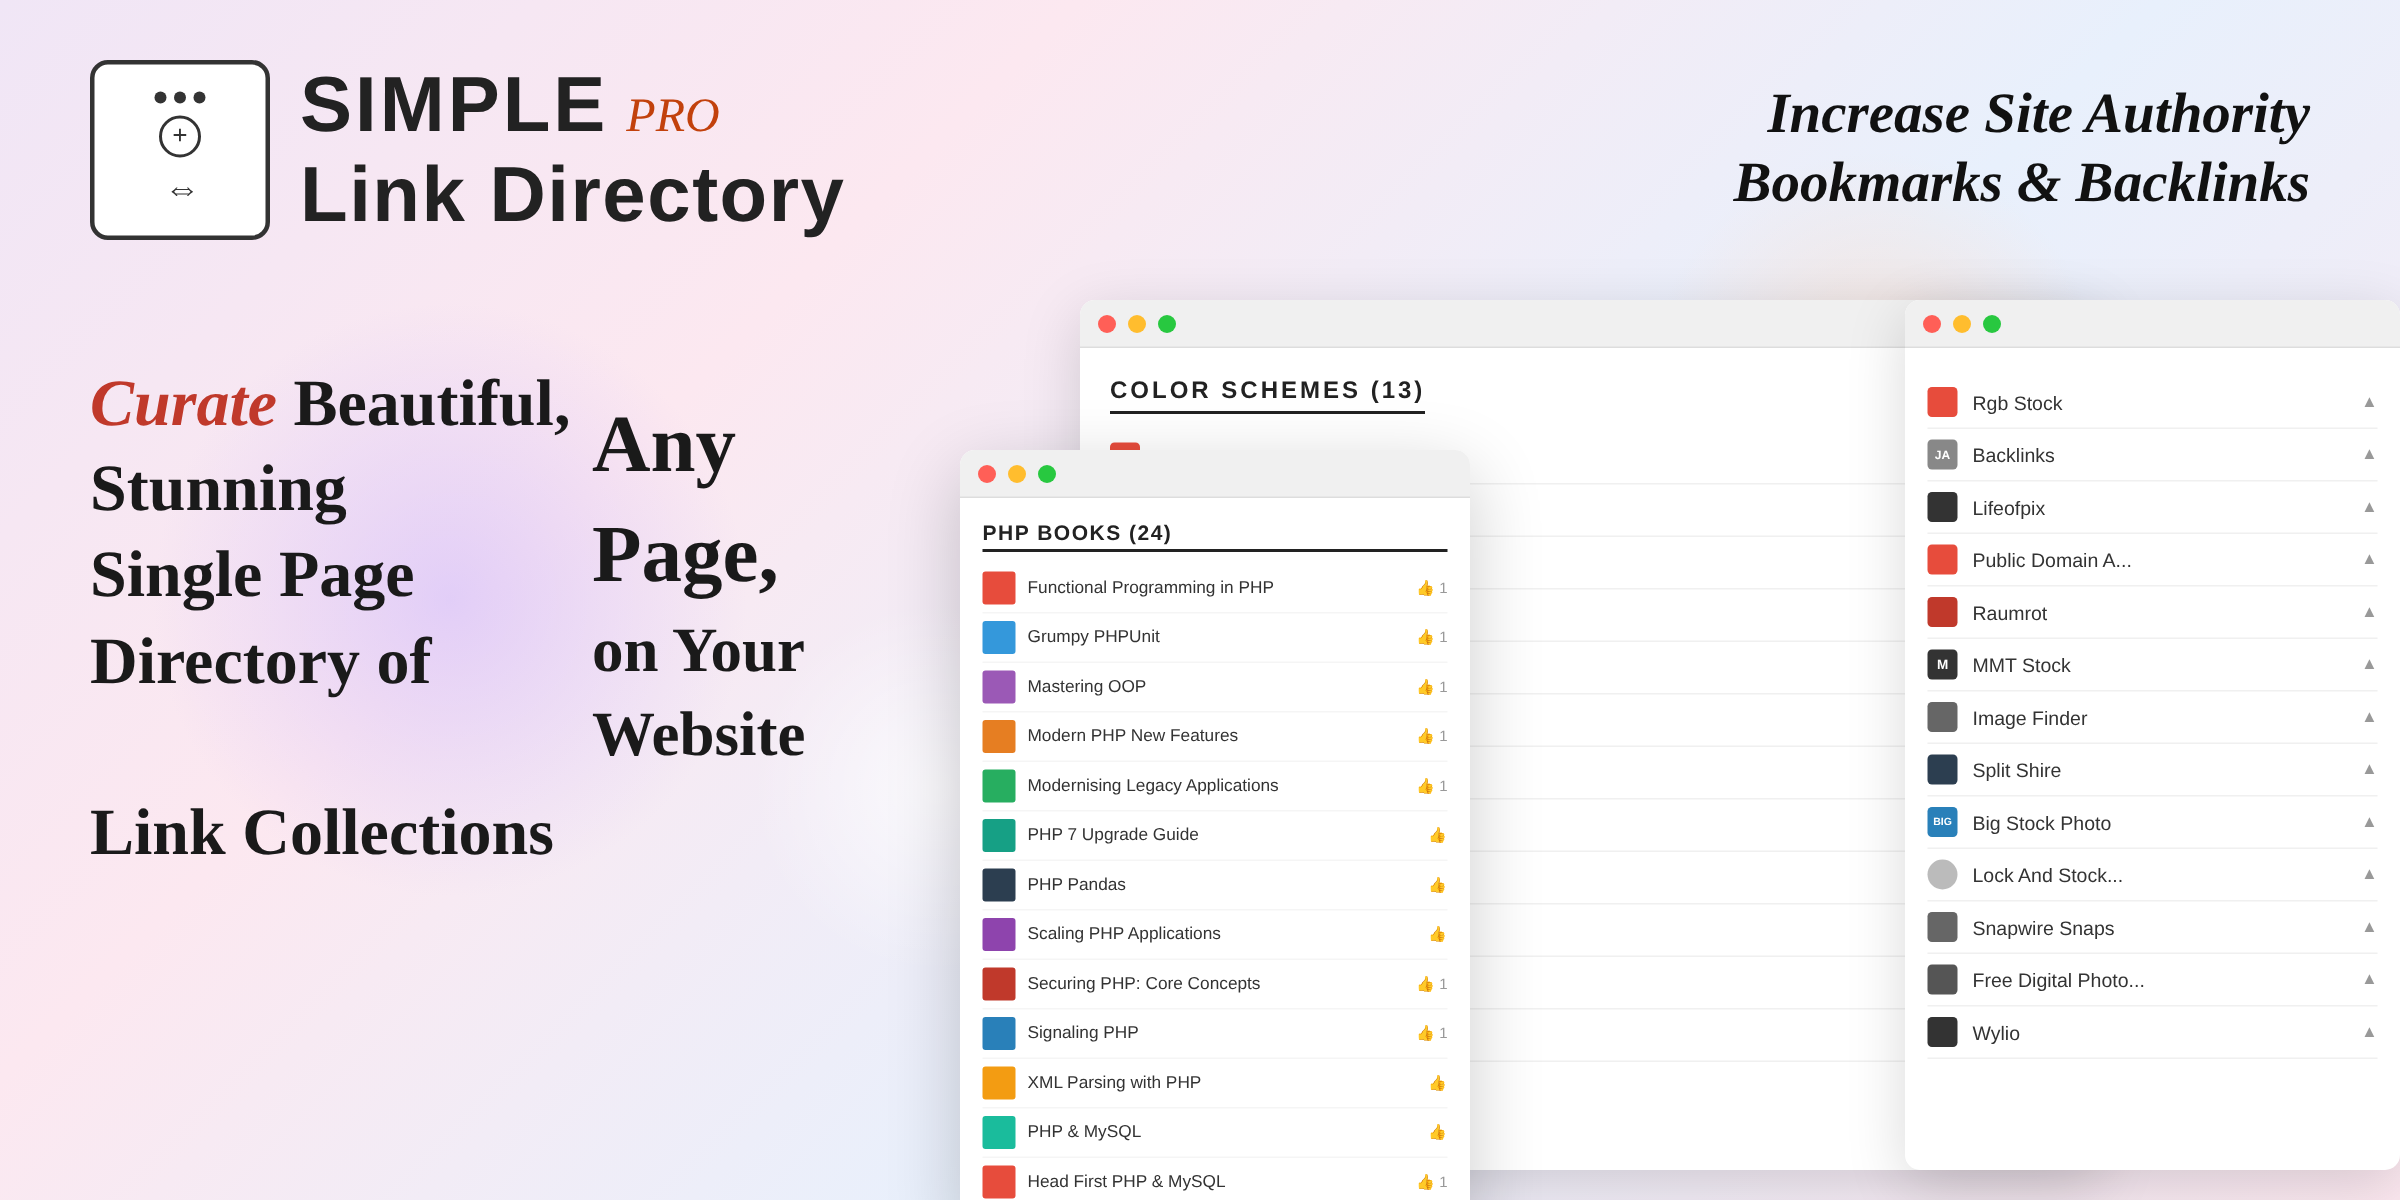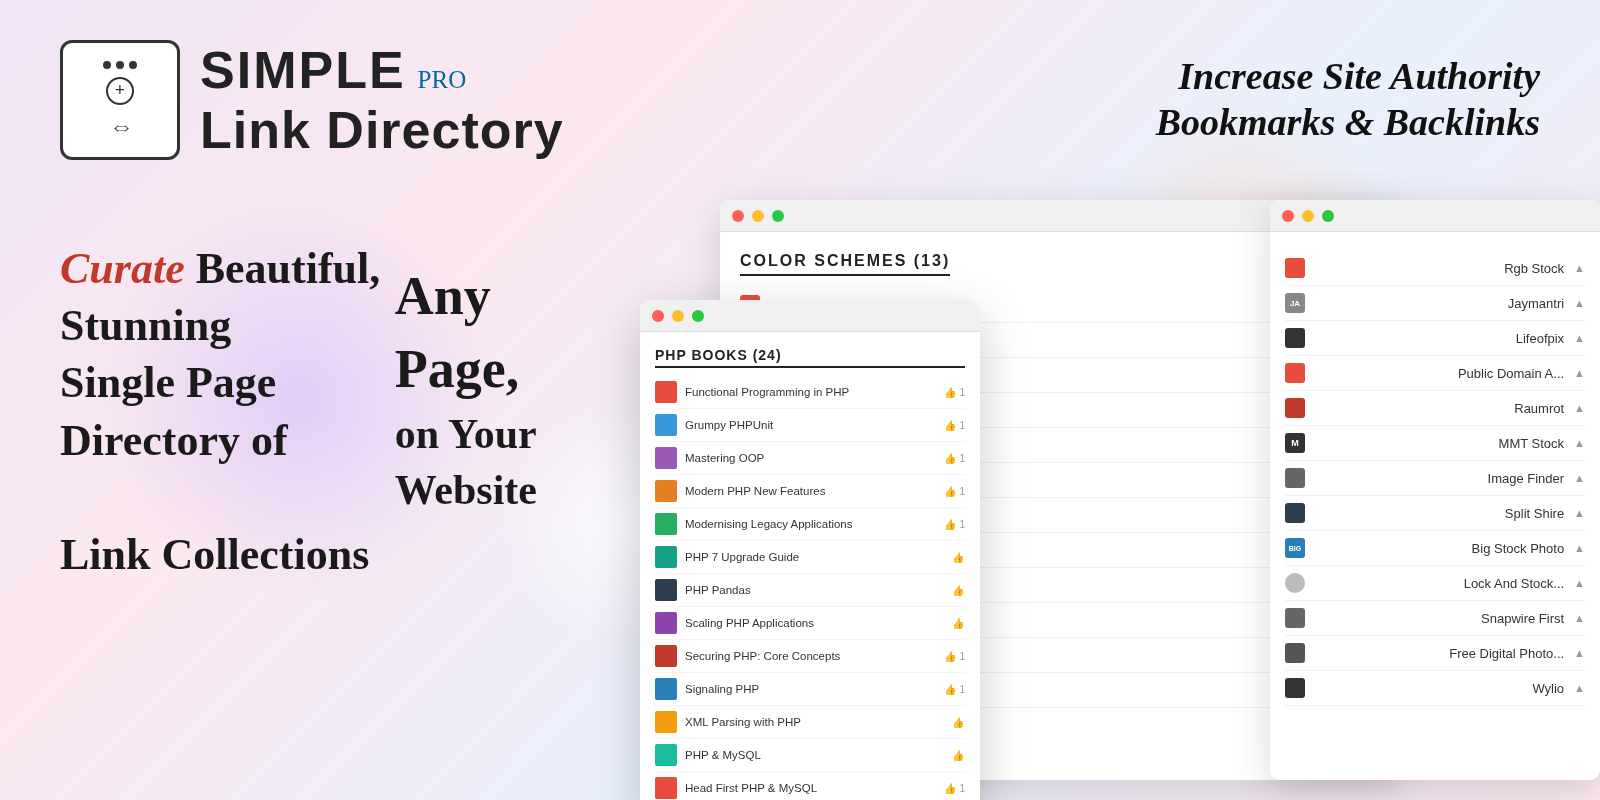--- a/index.html
+++ b/index.html
@@ -107,22 +107,23 @@
       gap: 12px;
     }
     .logo-text .simple {
       font-size: 52px;
       font-weight: 900;
       color: #222;
       font-family: Arial, sans-serif;
       letter-spacing: 2px;
     }
     .logo-text .pro {
-      font-size: 25px;
-      color: #0369a1;
+      font-size: 32px;
+      color: #c2410c;
+      font-style: italic;
       font-family: Georgia, serif;
     }
     .logo-text .link-dir {
       font-size: 52px;
       font-weight: 900;
       color: #222;
       font-family: Arial, sans-serif;
       letter-spacing: 1px;
     }
 
@@ -323,21 +324,20 @@
       position: absolute;
       top: 30px;
       right: 0;
       width: 330px;
       height: 580px;
       background: white;
       border-radius: 10px;
       box-shadow: 0 10px 40px rgba(0,0,0,0.15);
       overflow: hidden;
       z-index: 9;
-      text-align: right;
     }
     .window-right .win-header {
       height: 32px;
       background: #f0f0f0;
       display: flex;
       align-items: center;
       padding: 0 12px;
       gap: 8px;
       border-bottom: 1px solid #ddd;
     }
@@ -581,21 +581,21 @@
       </div>
       <div class="win-content">
         <div style="margin-top:4px;">
           <div class="win-item">
             <div class="item-icon" style="background:#e74c3c;"></div>
             <span class="item-name">Rgb Stock</span>
             <span class="item-count">▲</span>
           </div>
           <div class="win-item">
             <div class="item-icon icon-box" style="background:#888; font-size:8px;">JA</div>
-            <span class="item-name">Jaymantri</span>
+            <span class="item-name">Backlinks</span>
             <span class="item-count">▲</span>
           </div>
           <div class="win-item">
             <div class="item-icon" style="background:#333;"></div>
             <span class="item-name">Lifeofpix</span>
             <span class="item-count">▲</span>
           </div>
           <div class="win-item">
             <div class="item-icon" style="background:#e74c3c;"></div>
             <span class="item-name">Public Domain A...</span>
@@ -626,21 +626,21 @@
             <span class="item-name">Big Stock Photo</span>
             <span class="item-count">▲</span>
           </div>
           <div class="win-item">
             <div class="item-icon" style="background:#bbb; border-radius:50%;"></div>
             <span class="item-name">Lock And Stock...</span>
             <span class="item-count">▲</span>
           </div>
           <div class="win-item">
             <div class="item-icon" style="background:#666;"></div>
-            <span class="item-name">Snapwire First</span>
+            <span class="item-name">Snapwire Snaps</span>
             <span class="item-count">▲</span>
           </div>
           <div class="win-item">
             <div class="item-icon" style="background:#555;"></div>
             <span class="item-name">Free Digital Photo...</span>
             <span class="item-count">▲</span>
           </div>
           <div class="win-item">
             <div class="item-icon" style="background:#333;"></div>
             <span class="item-name">Wylio</span>

